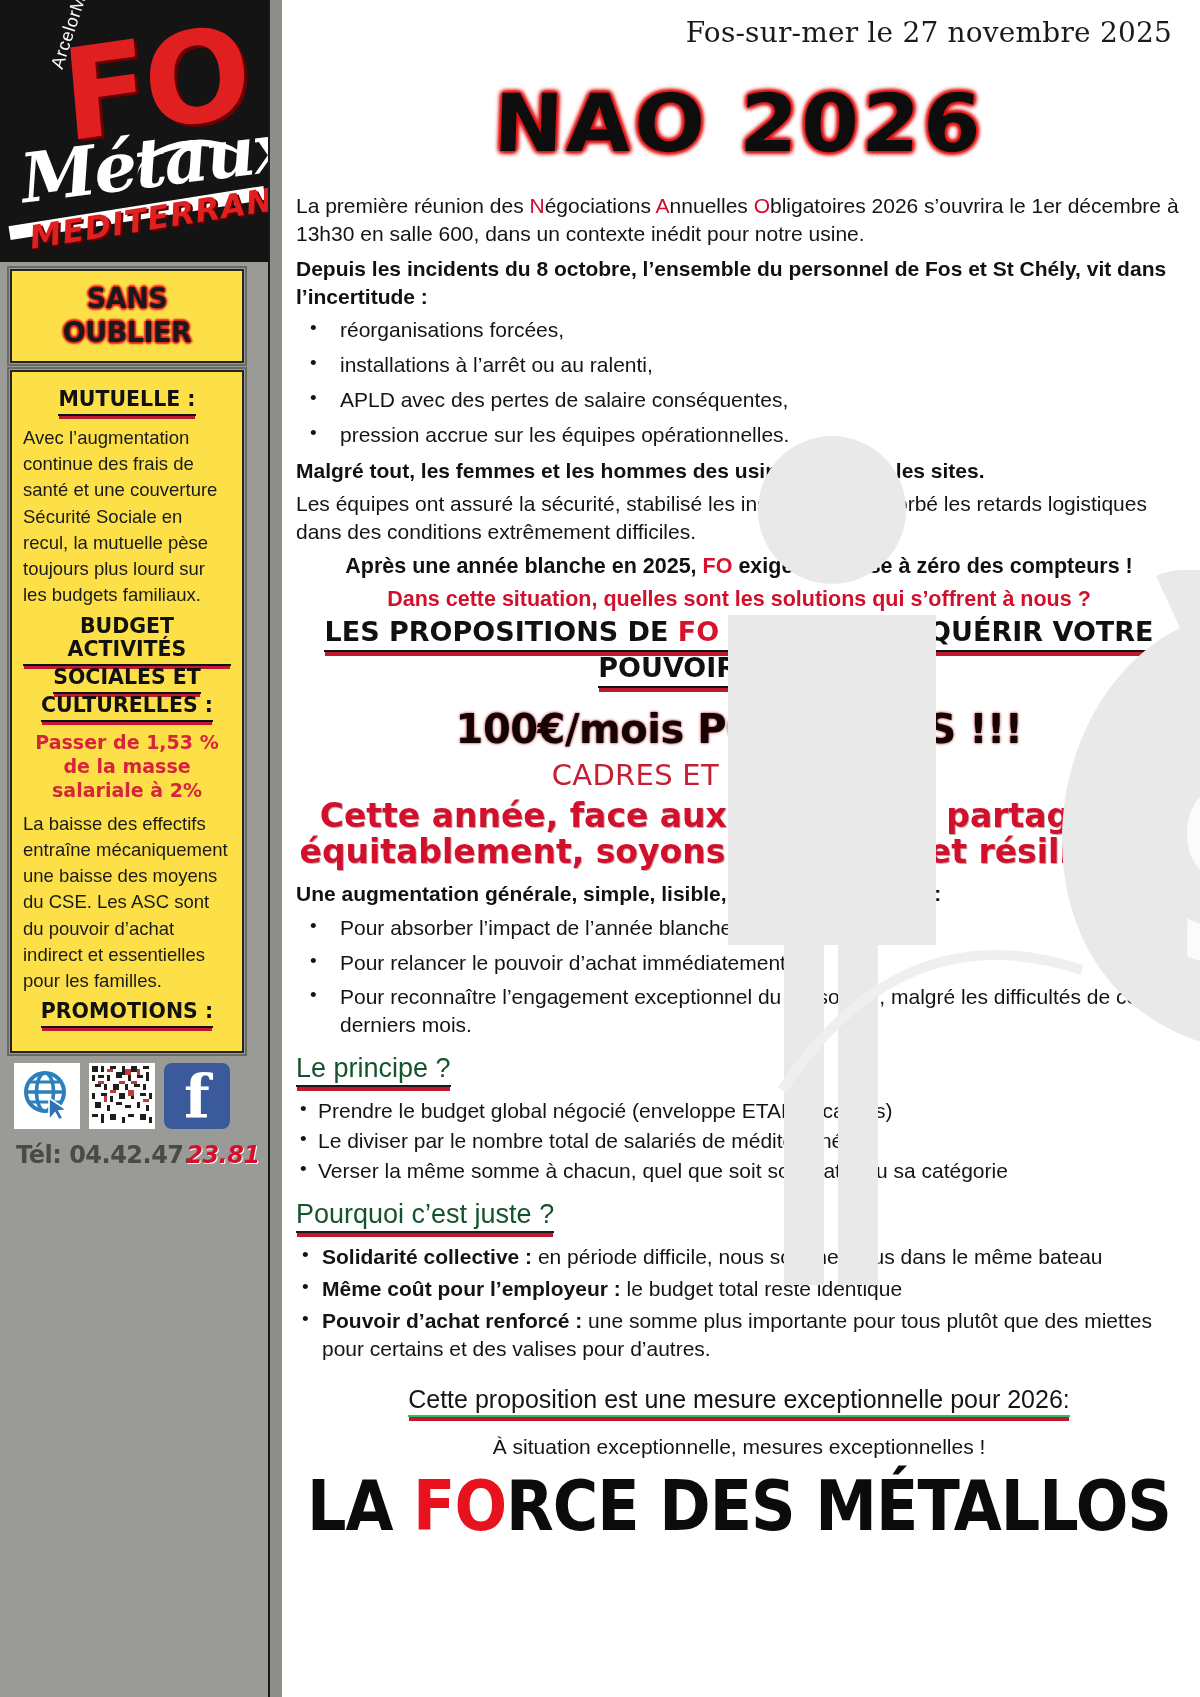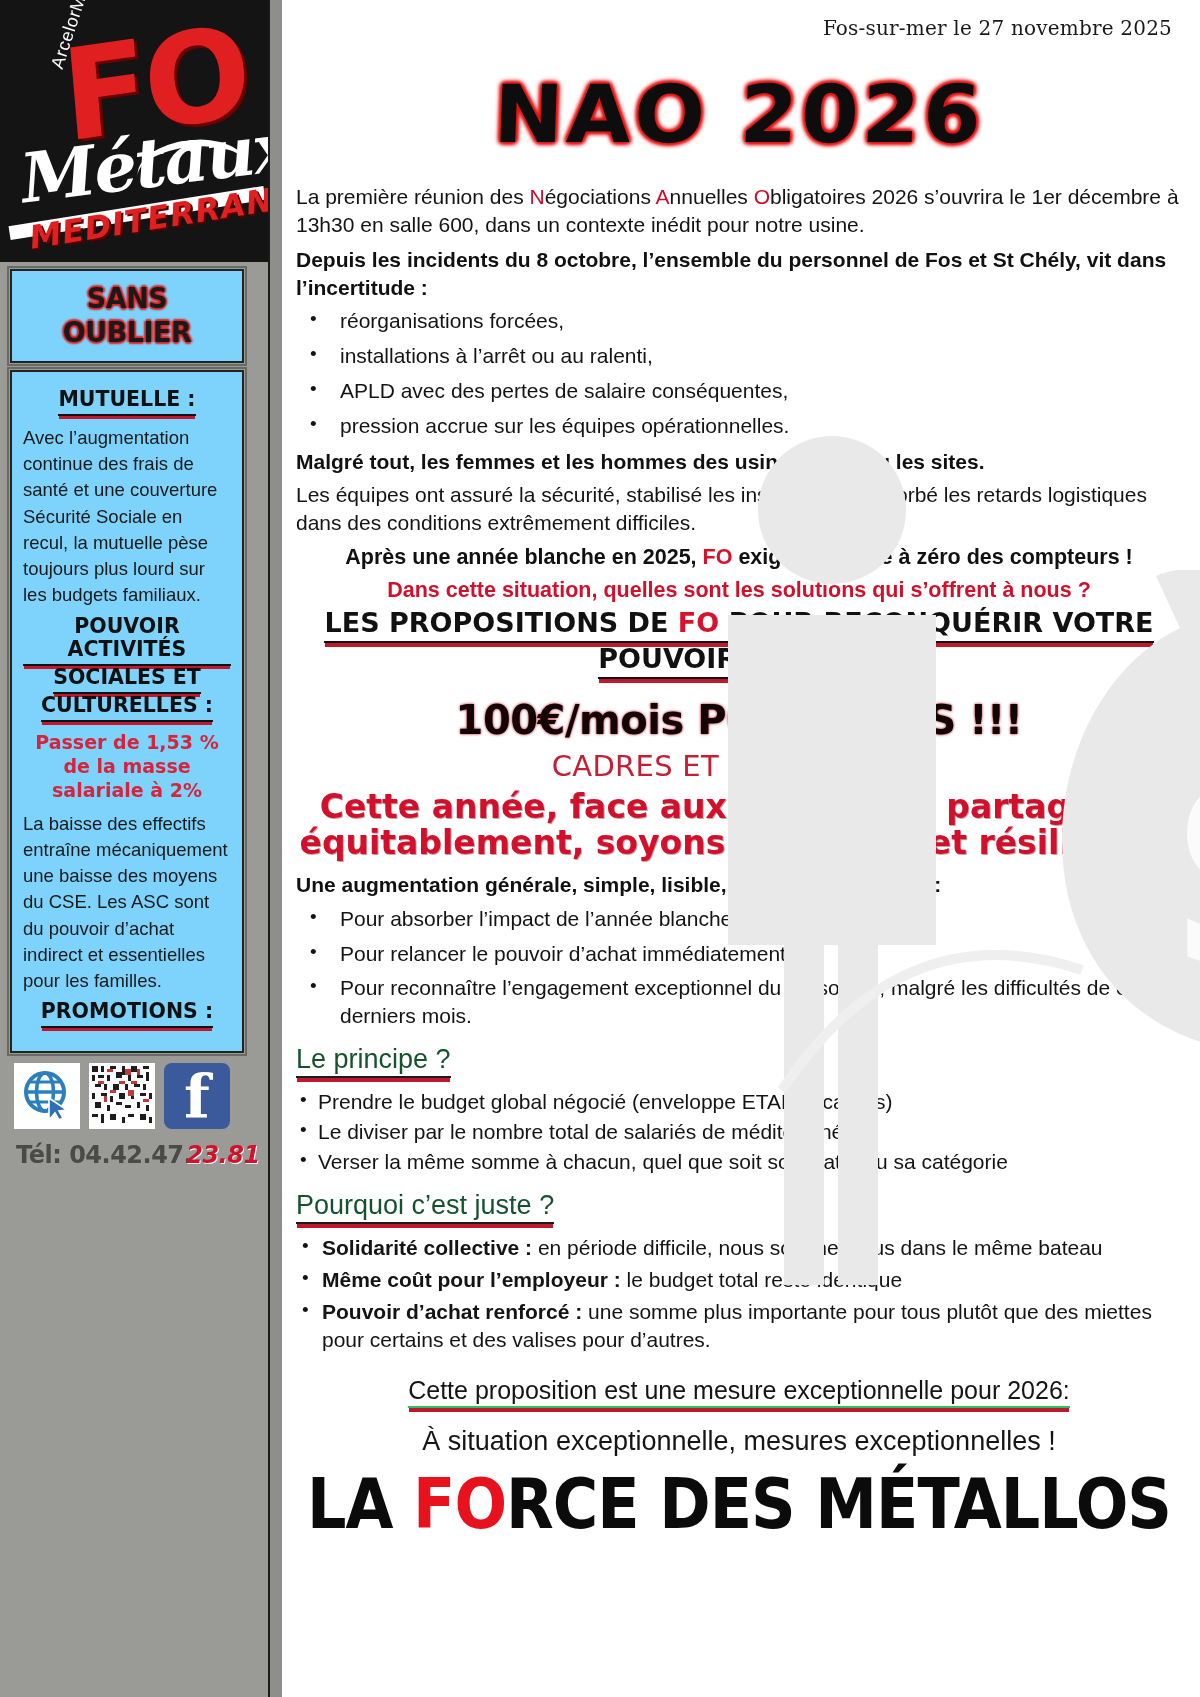--- a/index.html
+++ b/index.html
@@ -111,21 +111,21 @@
     font-family: "DejaVu Sans", sans-serif;
     color: #e02020;
     letter-spacing: 1px;
     transform: rotate(-9deg);
     text-shadow: 2px 2px 0 #5a0000;
   }
 
   
   .side-box {
     margin: 7px 24px 0 10px;
-    background: #7dd3fc;
+    background: #fde047;
     border: 2px solid #23231f;
     outline: 2px solid #6a6a64;
     outline-offset: 1px;
     box-sizing: border-box;
   }
   .box-sans {
     padding: 10px 4px 12px;
     text-align: center;
   }
   .sans-oublier {
@@ -237,21 +237,21 @@
     width: 900px;
     height: 1100px;
     z-index: 1;
     pointer-events: none;
     opacity: 1;
   }
 
   .dateline {
     text-align: right;
     font-family: "DejaVu Serif", serif;
-    font-size: 20px;
+    font-size: 28px;
     color: #1a1a1a;
     padding: 16px 10px 0 0;
     letter-spacing: 0.2px;
   }
 
   .nao-title {
     text-align: center;
     margin: 28px 0 22px;
     font-size: 80px;
     font-weight: bold;
@@ -397,21 +397,21 @@
     margin: 22px 0 12px;
   }
   .closing span.u4 {
     display: inline-block;
     border-bottom: 2px solid #22c55e;
     box-shadow: 0 5px 0 -1px #c0182f;
     padding-bottom: 1px;
   }
   .closing2 {
     text-align: center;
-    font-size: 27px;
+    font-size: 21px;
     color: #151515;
     margin: 18px 0 6px;
   }
 
   .force-banner {
     text-align: center;
     font-size: 62px;
     font-weight: bold;
     font-family: "DejaVu Sans", sans-serif;
     color: #0b0b0b;
@@ -445,21 +445,21 @@
     </div>
 
     <div class="side-box box-main">
 
       <div class="s-head">
         <span class="u1">MUTUELLE :</span>
       </div>
       <div class="s-body">Avec l’augmentation continue des frais de santé et une couverture Sécurité Sociale en recul, la mutuelle pèse toujours plus lourd sur les budgets familiaux.</div>
 
       <div class="s-head">
-        <span class="u1">POUVOIR ACTIVITÉS</span><br>
+        <span class="u1">BUDGET ACTIVITÉS</span><br>
         <span class="u1">SOCIALES ET</span><br>
         <span class="u1">CULTURELLES :</span>
       </div>
       <div class="s-red">Passer de 1,53 % de la masse salariale à 2%</div>
       <div class="s-body">La baisse des effectifs entraîne mécaniquement une baisse des moyens du CSE. Les ASC sont du pouvoir d’achat indirect et essentielles pour les familles.</div>
 
       <div class="s-head">
         <span class="u1">PROMOTIONS :</span>
       </div>
     </div>

